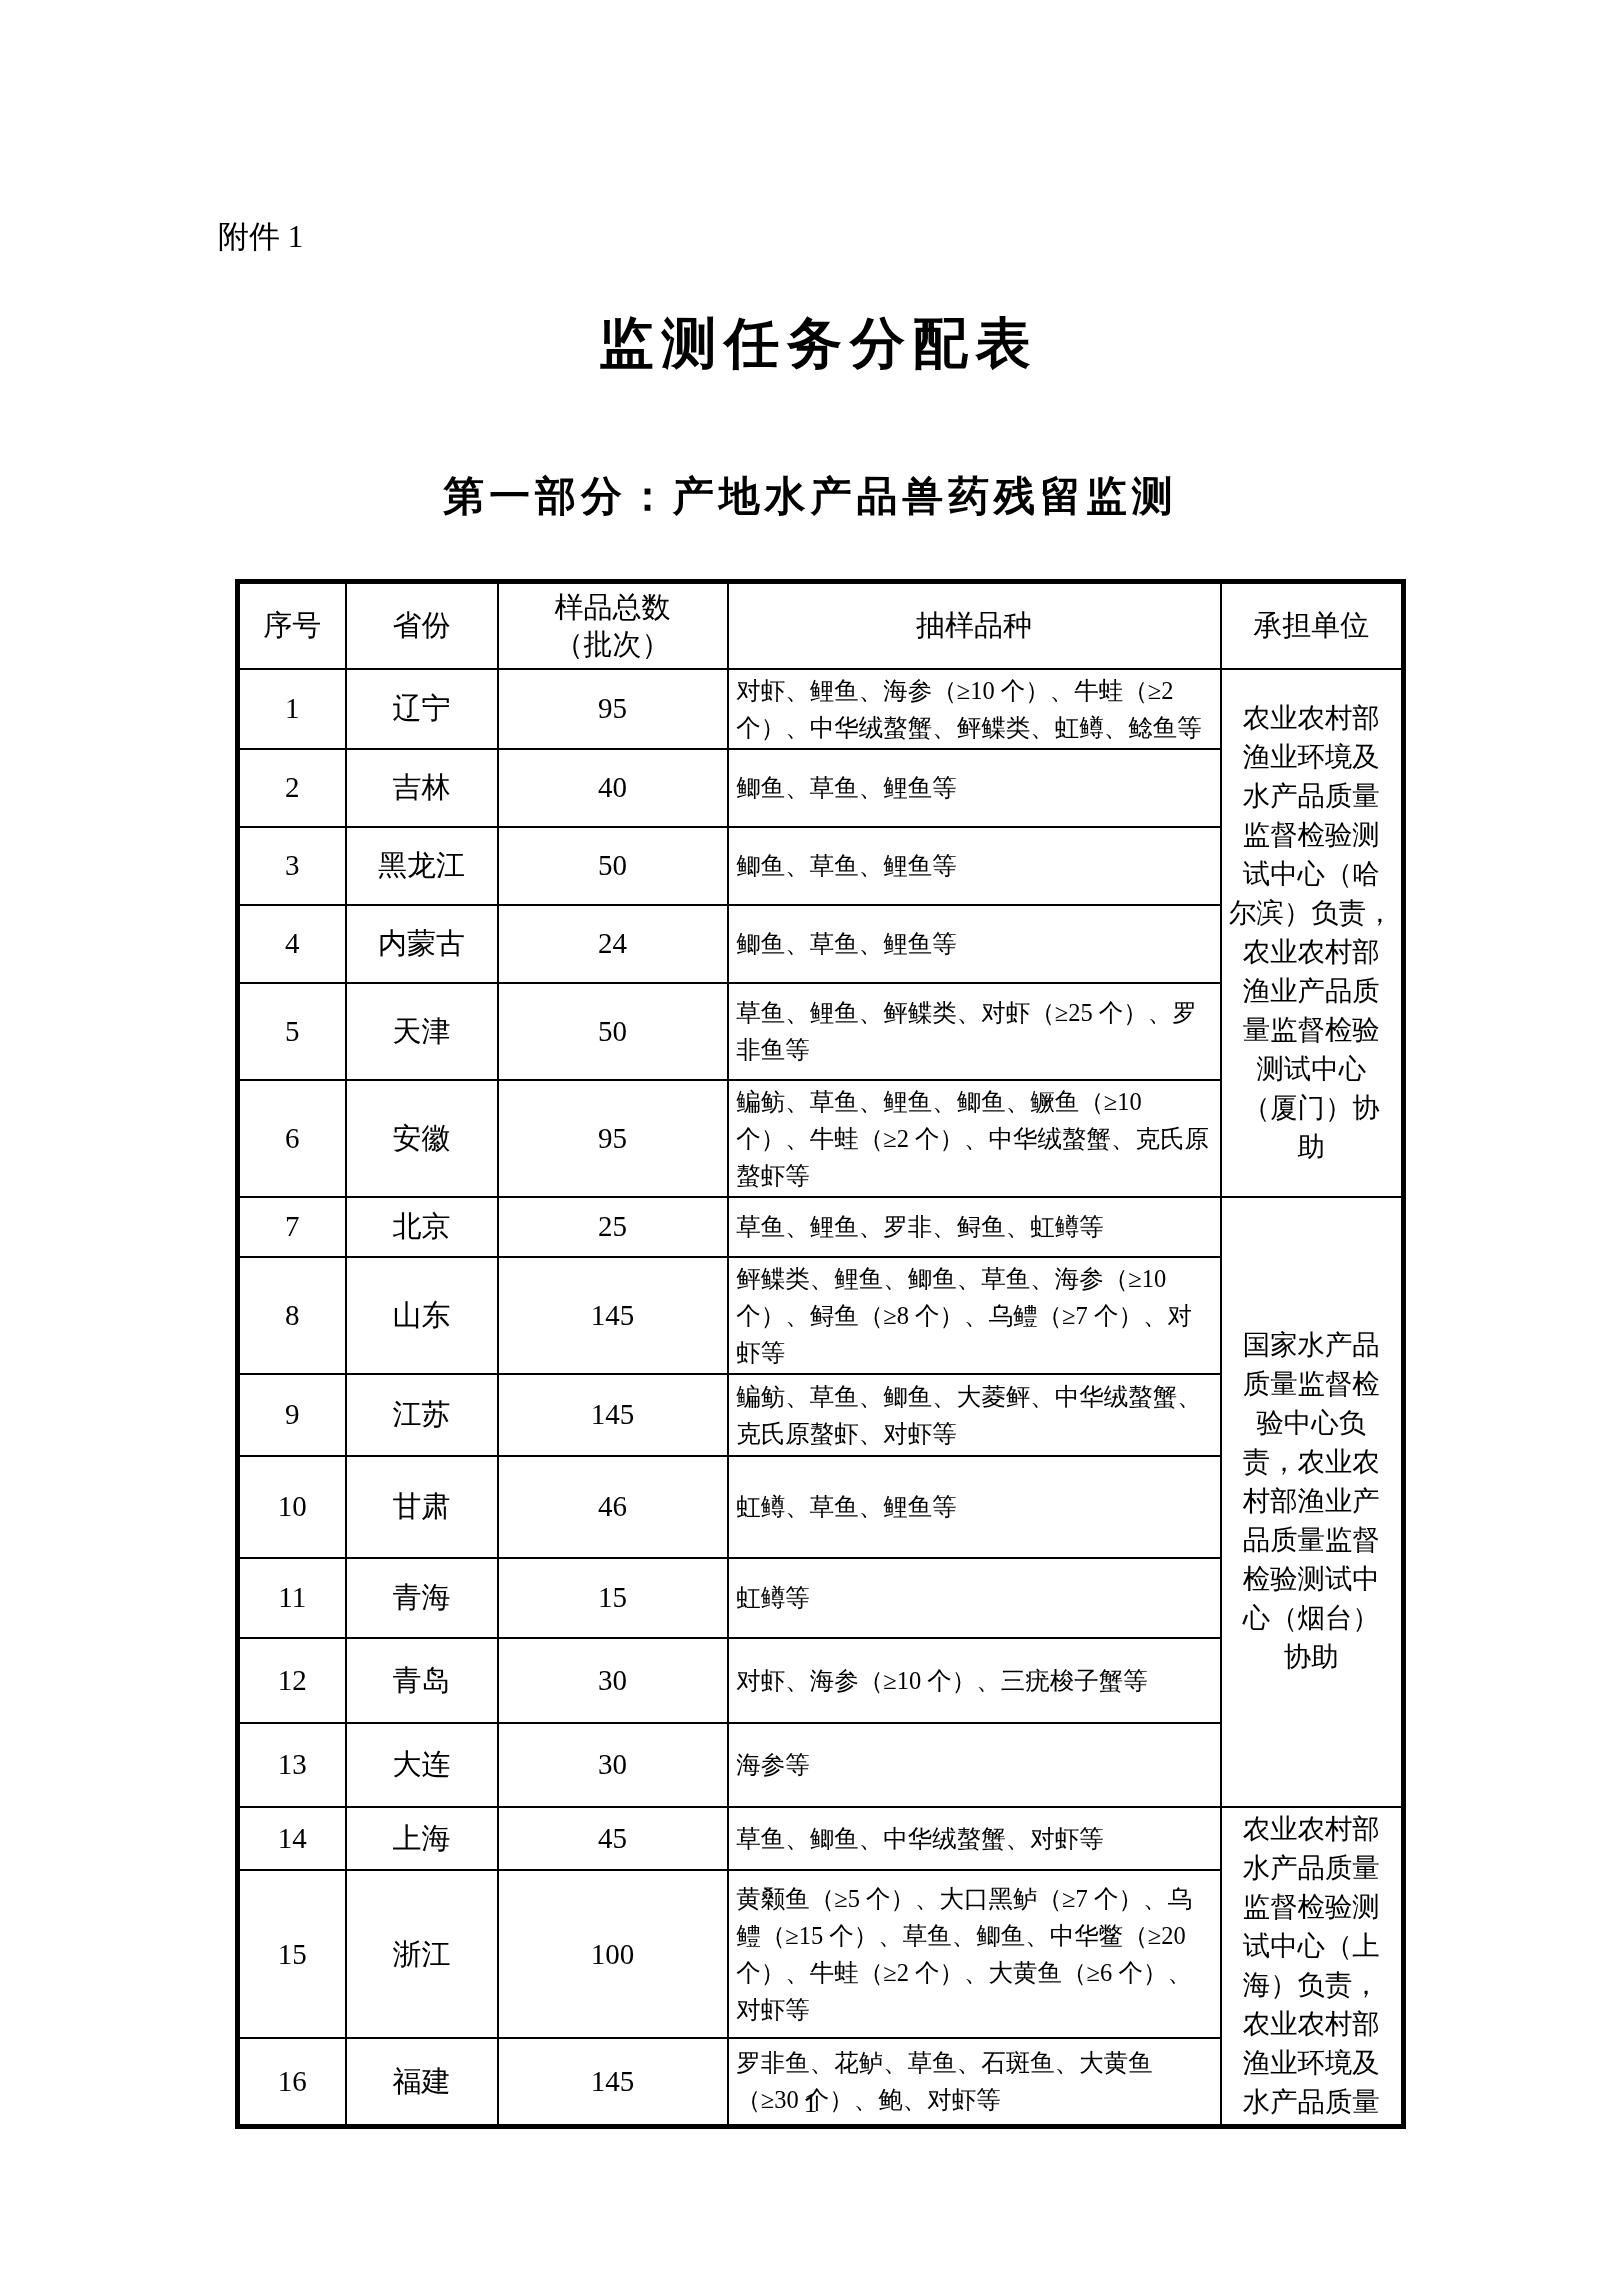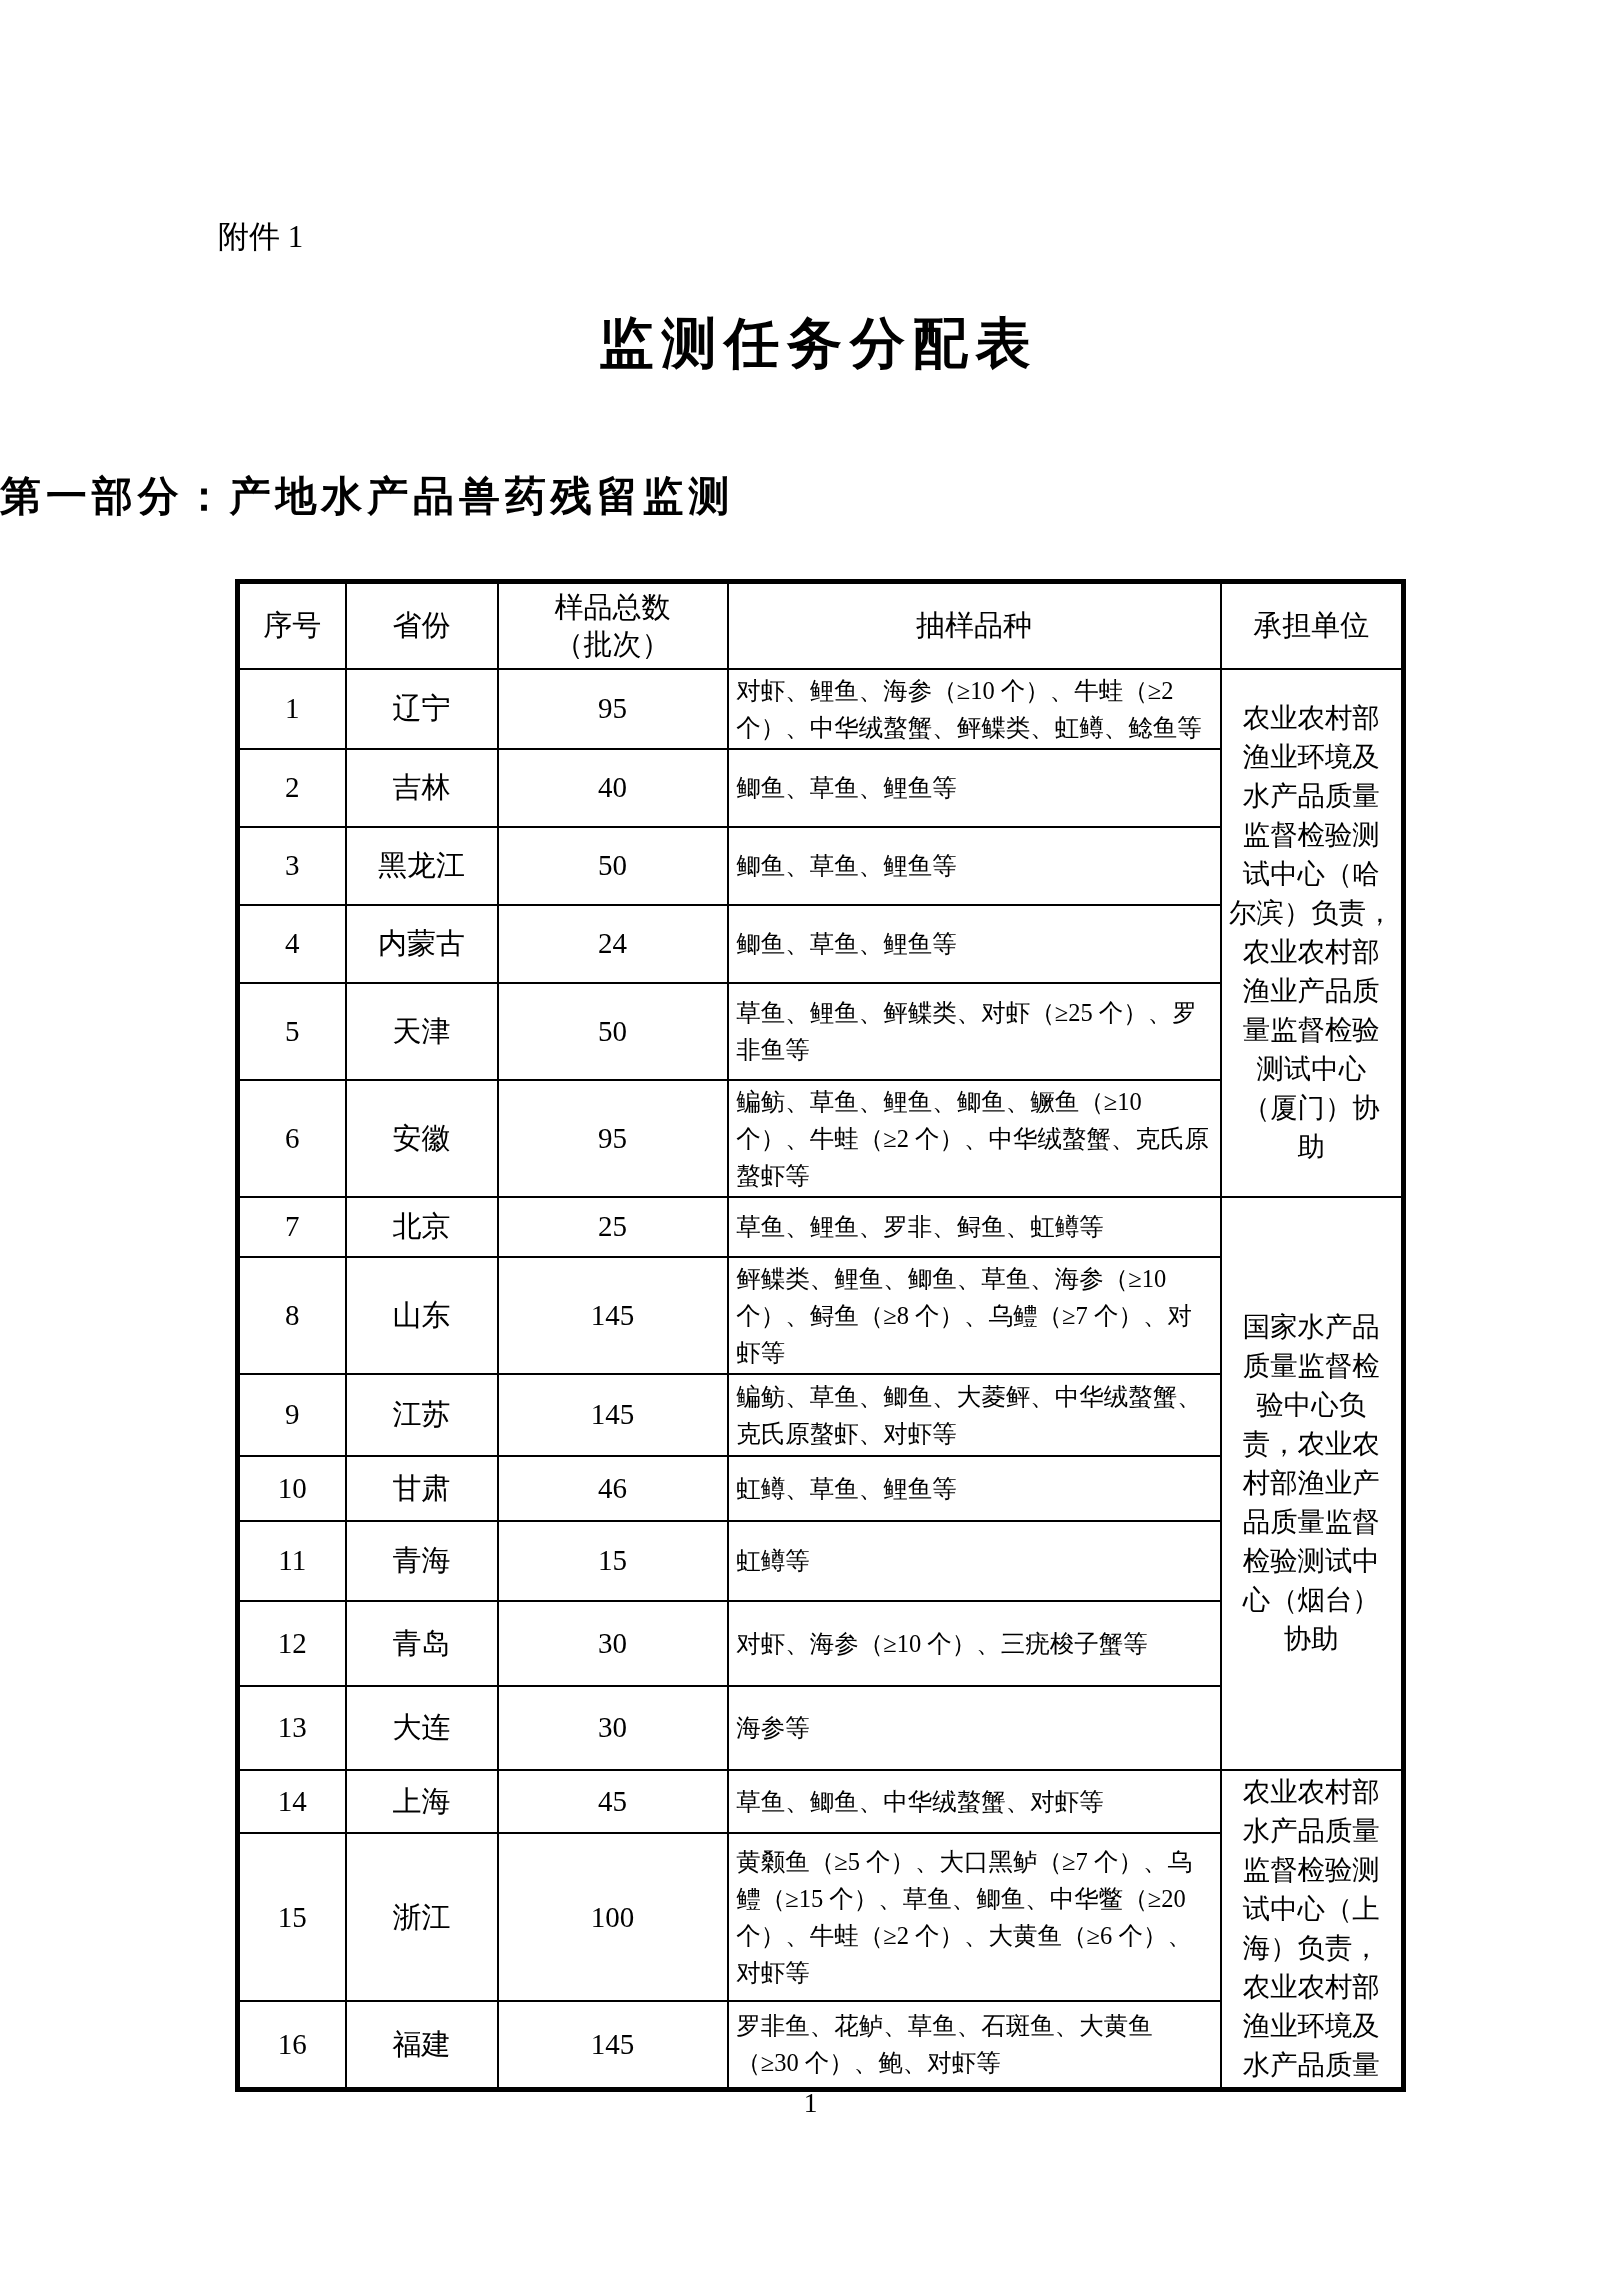--- a/index.html
+++ b/index.html
@@ -38,20 +38,21 @@
     font-size: 55px;
     letter-spacing: 7.8px;
     line-height: 1.2;
   }
   .section-title {
     position: absolute;
     top: 472px;
     left: 0;
     width: 100%;
     margin: 0;
+    text-align: center;
     font-family: "DejaVu Sans", "Liberation Sans", sans-serif;
     font-weight: 700;
     font-size: 41px;
     letter-spacing: 4.9px;
     line-height: 1.2;
   }
   table.task-table {
     position: absolute;
     left: 235px;
     top: 547px;
@@ -195,21 +196,21 @@
           <td class="cell-province">山东</td>
           <td class="cell-total">145</td>
           <td class="cell-species">鲆鲽类、鲤鱼、鲫鱼、草鱼、海参（≥10 个）、鲟鱼（≥8 个）、乌鳢（≥7 个）、对虾等</td>
         </tr>
         <tr style="height: 82px;">
           <td class="cell-no">9</td>
           <td class="cell-province">江苏</td>
           <td class="cell-total">145</td>
           <td class="cell-species">鳊鲂、草鱼、鲫鱼、大菱鲆、中华绒螯蟹、克氏原螯虾、对虾等</td>
         </tr>
-        <tr style="height: 65px;">
+        <tr style="height: 102px;">
           <td class="cell-no">10</td>
           <td class="cell-province">甘肃</td>
           <td class="cell-total">46</td>
           <td class="cell-species">虹鳟、草鱼、鲤鱼等</td>
         </tr>
         <tr style="height: 80px;">
           <td class="cell-no">11</td>
           <td class="cell-province">青海</td>
           <td class="cell-total">15</td>
           <td class="cell-species">虹鳟等</td>

